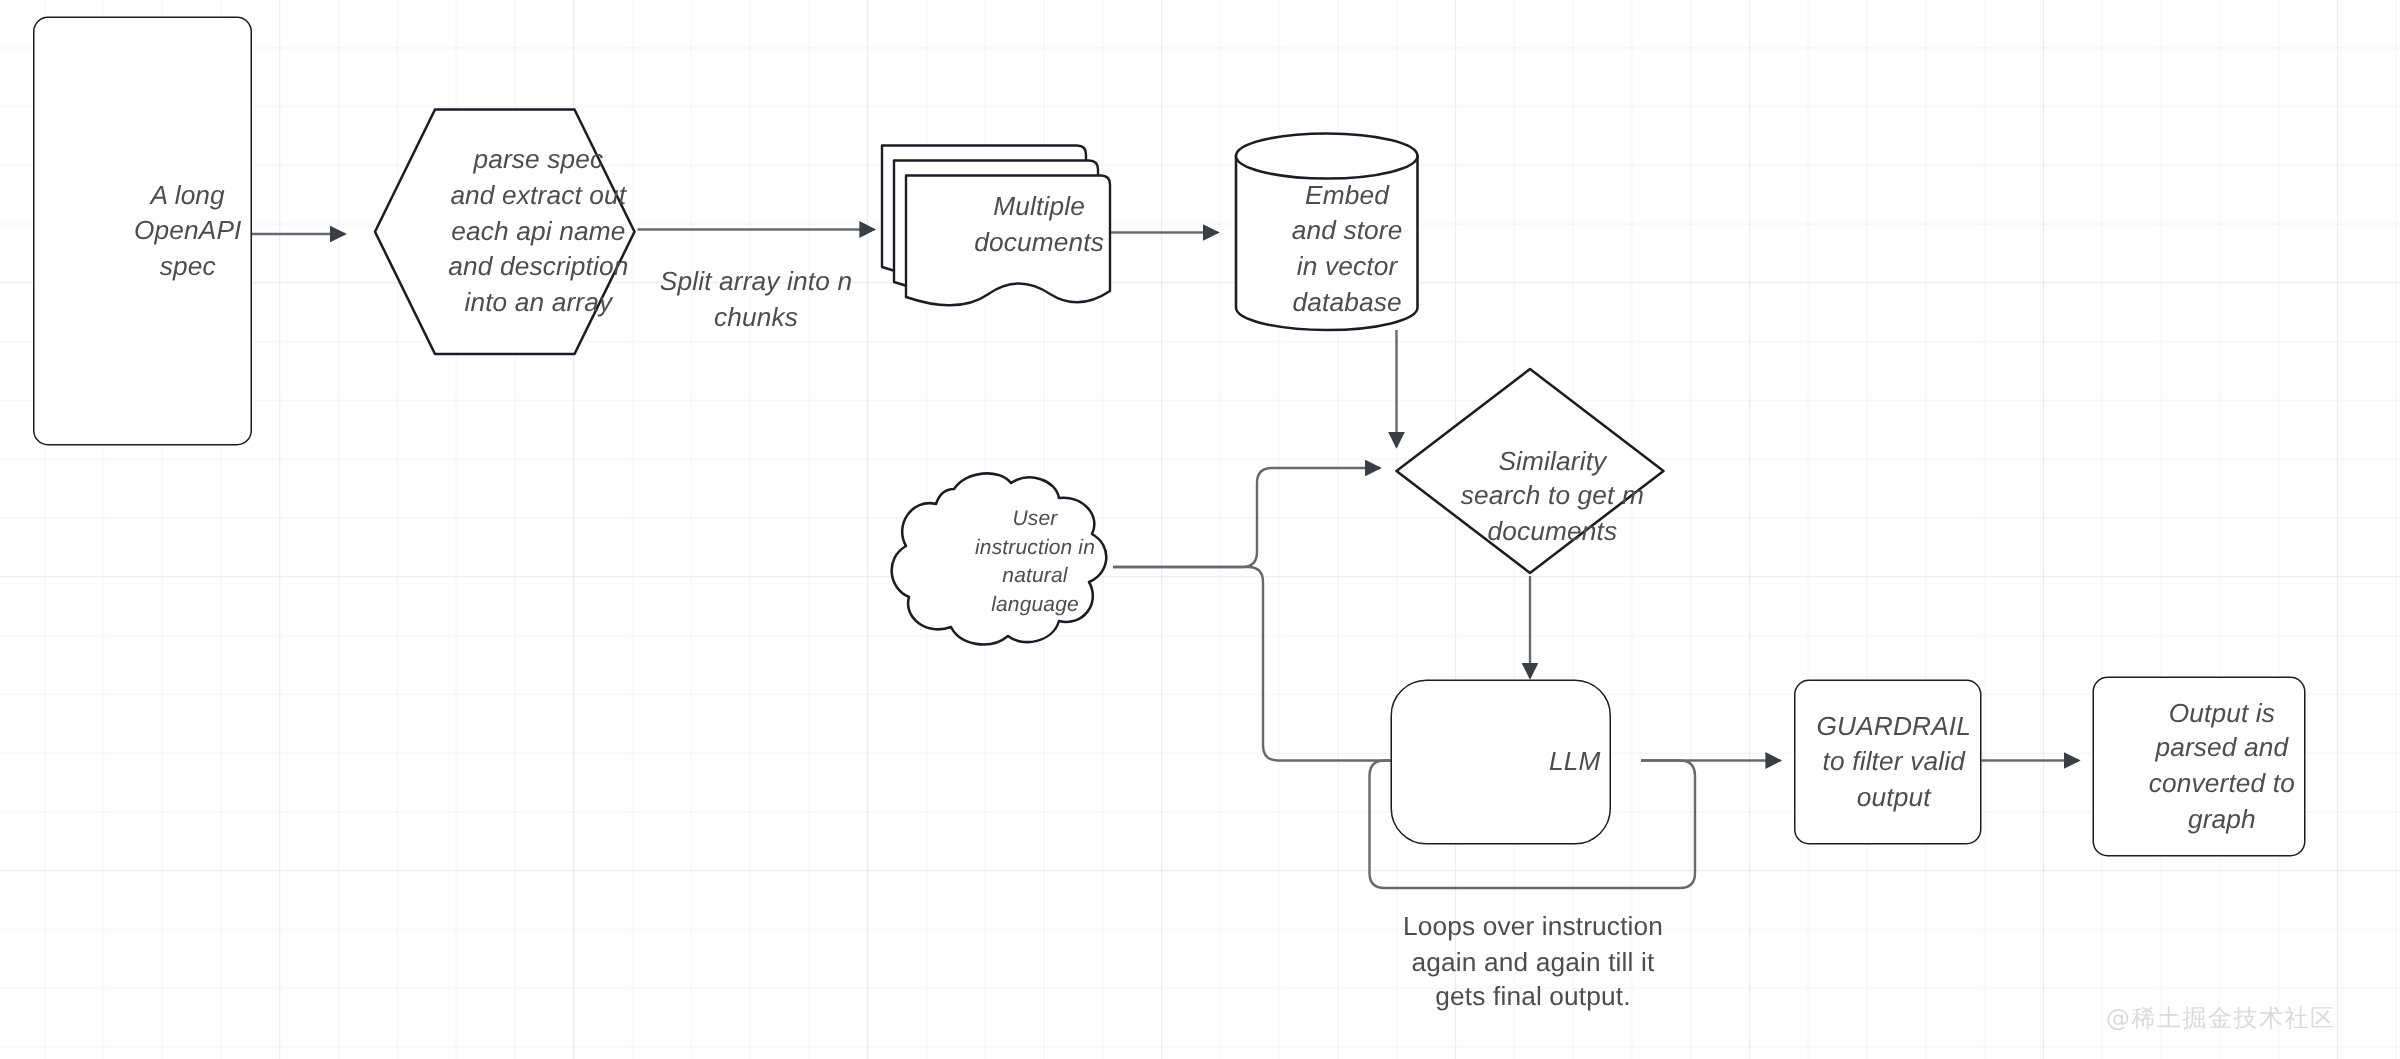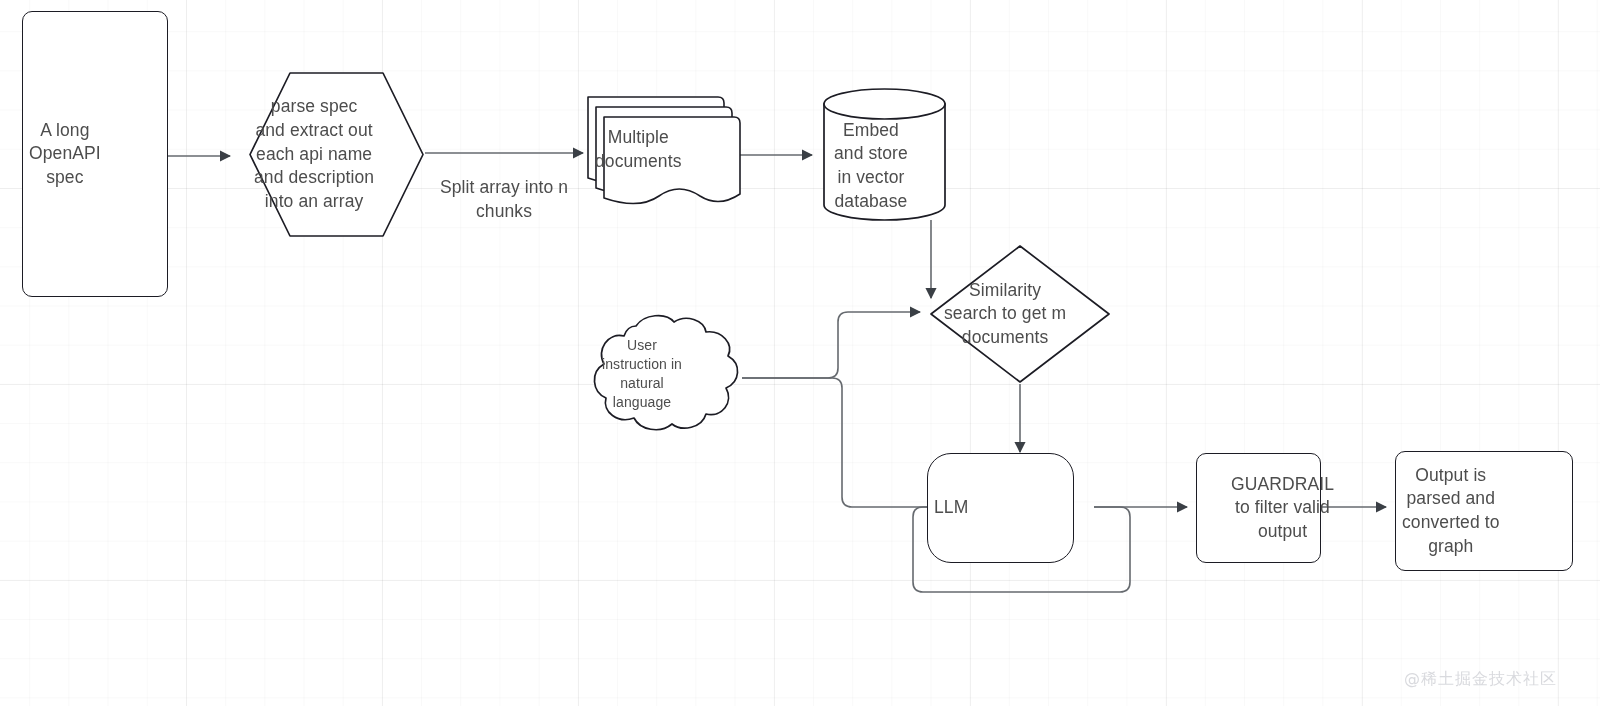--- a/index.html
+++ b/index.html
@@ -28,26 +28,27 @@
     top: 0;
     width: 1600px;
     height: 706px;
     pointer-events: none;
   }
   .node {
     position: absolute;
     box-sizing: border-box;
     display: flex;
     align-items: center;
-    justify-content: flex-start;
+    justify-content: flex-end;
     text-align: center;
     color: #4d4d4d;
     font-size: 17.5px;
     line-height: 1.35;
     letter-spacing: 0.1px;
+    font-style: italic;
   }
   .node .lbl {
     position: relative;
     z-index: 3;
     padding: 0 6px;
   }
   .rectnode {
     background: #ffffff;
     border: 1.7px solid #1c1c24;
     border-radius: 10px;
@@ -132,21 +133,21 @@
 into an array</span>
     </div>
   </div>
 
   <div class="shapewrap" style="left:583px; top:88px; width:158px; height:122px;">
     <svg width="158" height="122" viewBox="0 0 158 122">
       <path d="M 5 9 L 135 9 Q 141 9 141 15 L 141 86 Q 120 100 101 88 Q 80 74 60 88 Q 40 102 5 90 Z" fill="#ffffff" stroke="#1c1c24" stroke-width="1.6" stroke-linejoin="round"></path>
       <path d="M 13 19 L 143 19 Q 149 19 149 25 L 149 96 Q 128 110 109 98 Q 88 84 68 98 Q 48 112 13 100 Z" fill="#ffffff" stroke="#1c1c24" stroke-width="1.6" stroke-linejoin="round"></path>
       <path d="M 21 29 L 151 29 Q 157 29 157 35 L 157 106 Q 136 120 117 108 Q 96 94 76 108 Q 56 122 21 110 Z" fill="#ffffff" stroke="#1c1c24" stroke-width="1.6" stroke-linejoin="round"></path>
     </svg>
-    <div class="node" style="left:6px; top:24px; width:128px; height:76px;">
+    <div class="node" style="left:31px; top:24px; width:128px; height:76px;">
       <span class="lbl" style="white-space:pre-line;">Multiple
 documents</span>
     </div>
   </div>
 
   <div class="shapewrap" style="left:822px; top:87px; width:125px; height:135px;">
     <svg width="125" height="135" viewBox="0 0 125 135">
       <path d="M 2 17 L 2 118 A 60.5 15 0 0 0 123 118 L 123 17 Z" fill="#ffffff" stroke="#1c1c24" stroke-width="1.7"></path>
       <ellipse cx="62.5" cy="17" rx="60.5" ry="15" fill="#ffffff" stroke="#1c1c24" stroke-width="1.7"></ellipse>
     </svg>
@@ -155,21 +156,21 @@
 and store
 in vector
 database</span>
     </div>
   </div>
 
   <div class="shapewrap" style="left:928px; top:243px; width:184px; height:142px;">
     <svg width="184" height="142" viewBox="0 0 184 142">
       <path d="M 92 3 L 181 71 L 92 139 L 3 71 Z" fill="#ffffff" stroke="#1c1c24" stroke-width="1.7" stroke-linejoin="round"></path>
     </svg>
-    <div class="node" style="left:10px; top:22px; width:164px; height:98px;">
+    <div class="node" style="left:10px; top:39px; width:164px; height:98px;">
       <span class="lbl" style="white-space:pre-line;">Similarity
 search to get m
 documents</span>
     </div>
   </div>
 
   <div class="shapewrap" style="left:588px; top:312px; width:156px; height:122px;">
     <svg width="156" height="122" viewBox="0 0 156 122">
       <path d="M 48 14
                C 56 2 78 0 86 10
@@ -195,26 +196,29 @@
   <div class="node rectnode" style="left:927px; top:453px; width:147px; height:110px;border-radius:24px;">
     <span class="lbl" style="white-space:pre-line;">LLM</span>
   </div>
 
   <div class="node rectnode" style="left:1196px; top:453px; width:125px; height:110px;">
     <span class="lbl" style="white-space:pre-line;margin-left:28px;">GUARDRAIL
 to filter valid
 output</span>
   </div>
 
-  <div class="node rectnode" style="left:1395px; top:451px; width:178px; height:120px;">
+  <div class="node rectnode" style="left:1395px; top:451px; width:142px; height:120px;">
     <span class="lbl" style="white-space:pre-line;">Output is
 parsed and
 converted to
 graph</span>
   </div>
 
-  <div class="edge-label" style="left:424px; top:176px; width:160px; white-space:pre-line;">Split array into n
+  <div class="edge-label" style="left:424px; top:176px; width:160px; white-space:pre-line;font-style:italic;">Split array into n
 chunks</div>
 
+  <div class="edge-label" style="left:906px; top:606px; width:232px; white-space:pre-line;">Loops over instruction
+again and again till it
+gets final output.</div>
 
   <div class="watermark" style="left:1404px; top:669px;">@稀土掘金技术社区</div>
 
 </div>
 
 </body></html>

